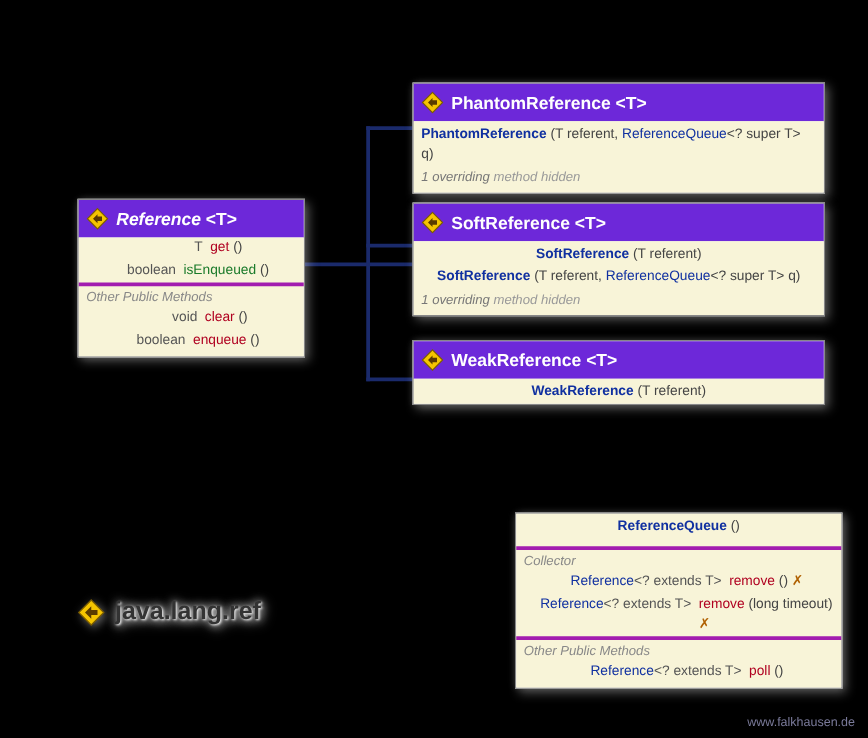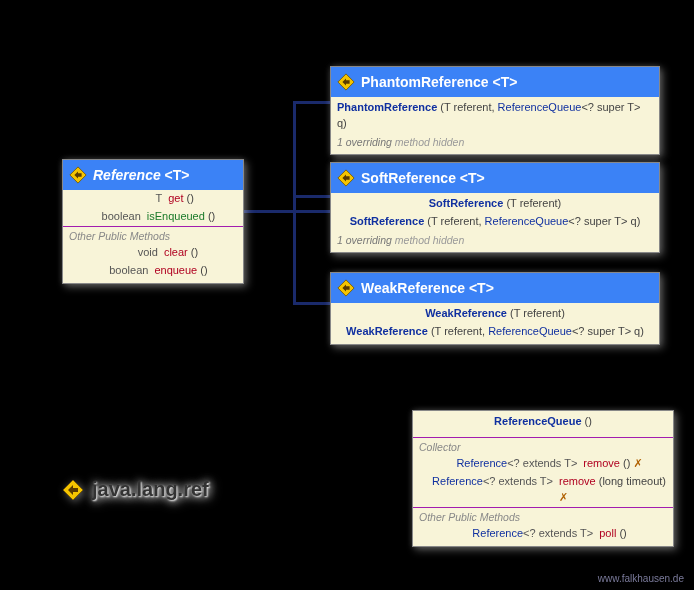--- a/index.html
+++ b/index.html
@@ -18,21 +18,21 @@
     width: 694px;
     height: 590px;
   }
   .class-box {
     position: absolute;
     background: #fff;
     border: 1px solid #888;
     box-shadow: 3px 3px 8px rgba(200,200,200,0.4), 0 0 6px rgba(255,255,255,0.15);
   }
   .class-header {
-    background: #3b82f6;
+    background: #6d28d9;
     color: #fff;
     padding: 6px 8px 6px 6px;
     font-size: 14px;
     font-weight: bold;
     font-style: italic;
     display: flex;
     align-items: center;
     gap: 6px;
   }
   .class-header .tparam {
@@ -63,21 +63,21 @@
   .m-name-blue { color: #1030a0; font-weight: bold; }
   .m-name-green { color: #1a7a2a; }
   .params { color: #444; }
   .param-type { color: #1030a0; }
   .throws { color: #b06000; }
   .section-label {
     color: #888;
     font-style: italic;
     font-size: 10.5px;
     padding: 2px 6px 0 6px;
-    border-top: 1px solid #a21caf;
+    border-top: 3px solid #a21caf;
   }
   .italic-note {
     color: #999;
     font-style: italic;
     font-size: 10.5px;
     padding: 2px 6px 4px 6px;
   }
   .diamond-icon {
     width: 18px;
     height: 18px;
@@ -203,23 +203,20 @@
             <polygon points="10,1 19,10 10,19 1,10" fill="#f5c400" stroke="#7a5c00" stroke-width="1"></polygon>
             <path d="M6 10 L10 6 L10 8 L14 8 L14 12 L10 12 L10 14 Z" fill="#5a3b00"></path>
           </svg>
       </span>
       <span><span>WeakReference</span> <span class="tparam">&lt;T&gt;</span></span>
     </div>
     <div class="class-body">
       <div class="member-row" style="padding-top:3px;">
         <span><span class="m-name-blue">WeakReference</span> <span class="params">(T referent)</span></span>
       </div>
-      <div class="member-row" style="padding-bottom:4px;">
-        <span><span class="m-name-blue">WeakReference</span> <span class="params"><span>(T referent, </span><span class="param-type">ReferenceQueue</span><span>&lt;? super T&gt;</span><span> q)</span></span></span>
-      </div>
     </div>
   </div>
 
   <div class="class-box" style="left:412px; top:410px; width:262px;">
     <div class="class-body">
       <div class="member-row" style="padding-top:3px;">
         <span><span class="m-name-blue">ReferenceQueue</span> <span class="params">()</span></span>
       </div>
       <div class="section-label" style="margin-top:6px;">Collector</div>
       <div class="member-row">

